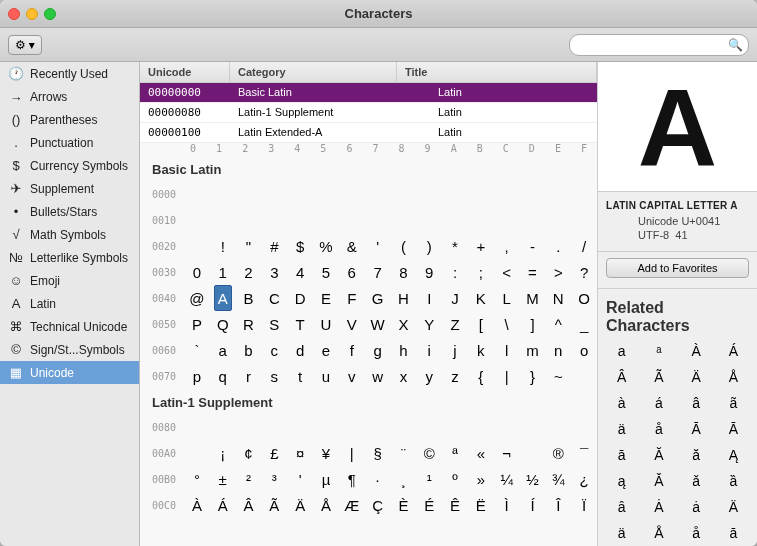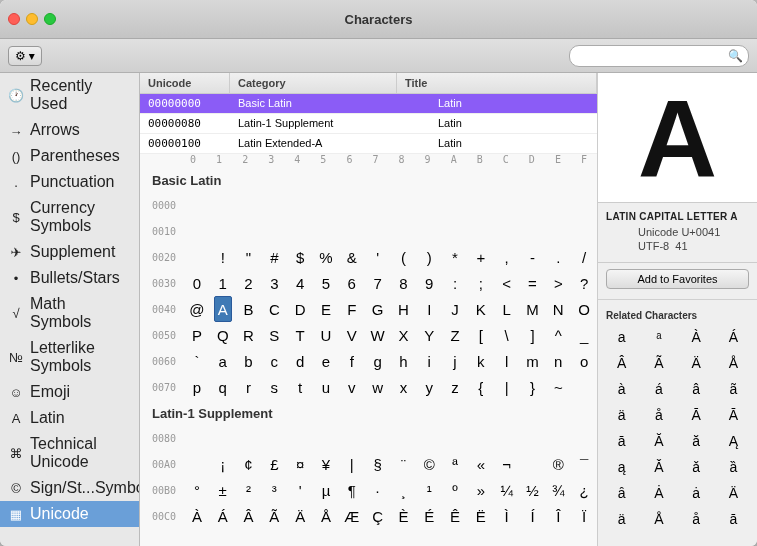--- a/index.html
+++ b/index.html
@@ -15,21 +15,21 @@
       width: 757px;
       height: 546px;
       background: #ececec;
       border-radius: 6px;
       box-shadow: 0 2px 12px rgba(0,0,0,0.4);
       display: flex;
       flex-direction: column;
       overflow: hidden;
     }
     .titlebar {
-      height: 39px;
+      height: 28px;
       background: linear-gradient(to bottom, #d8d8d8, #c4c4c4);
       border-bottom: 1px solid #aaa;
       display: flex;
       align-items: center;
       padding: 0 8px;
       position: relative;
       flex-shrink: 0;
       border-radius: 6px 6px 0 0;
     }
     .traffic-lights {
@@ -126,21 +126,21 @@
       background: #6a9fd8;
       color: white;
     }
     .sidebar-item .icon {
       font-size: 13px;
       width: 16px;
       text-align: center;
       flex-shrink: 0;
     }
     .sidebar-item .label {
-      font-size: 16px;
+      font-size: 12px;
     }
     .center-panel {
       flex: 1;
       display: flex;
       flex-direction: column;
       overflow: hidden;
       background: white;
     }
     .table-header {
       display: flex;
@@ -160,21 +160,21 @@
     .col-category { flex: 1; }
     .table-rows {
       flex-shrink: 0;
     }
     .table-row {
       display: flex;
       border-bottom: 1px solid #eee;
       cursor: pointer;
     }
     .table-row.selected {
-      background: #8b5cf6;
+      background: #701a75;
       color: white;
     }
     .table-row .cell {
       padding: 3px 8px;
       font-size: 11px;
     }
     .table-row .cell-unicode { width: 90px; font-family: monospace; }
     .table-row .cell-title { width: 200px; }
     .table-row .cell-category { flex: 1; }
     .char-grid-area {
@@ -279,21 +279,21 @@
       margin: 6px 8px;
       padding: 3px 8px;
       background: linear-gradient(to bottom, #f5f5f5, #ddd);
       border: 1px solid #aaa;
       border-radius: 4px;
       font-size: 11px;
       cursor: pointer;
       text-align: center;
     }
     .related-header {
-      font-size: 10px;
+      font-size: 16px;
       font-weight: 600;
       color: #333;
       padding: 6px 8px 4px 8px;
     }
     .related-grid {
       display: grid;
       grid-template-columns: repeat(4, 1fr);
       gap: 2px;
       padding: 0 6px;
     }

